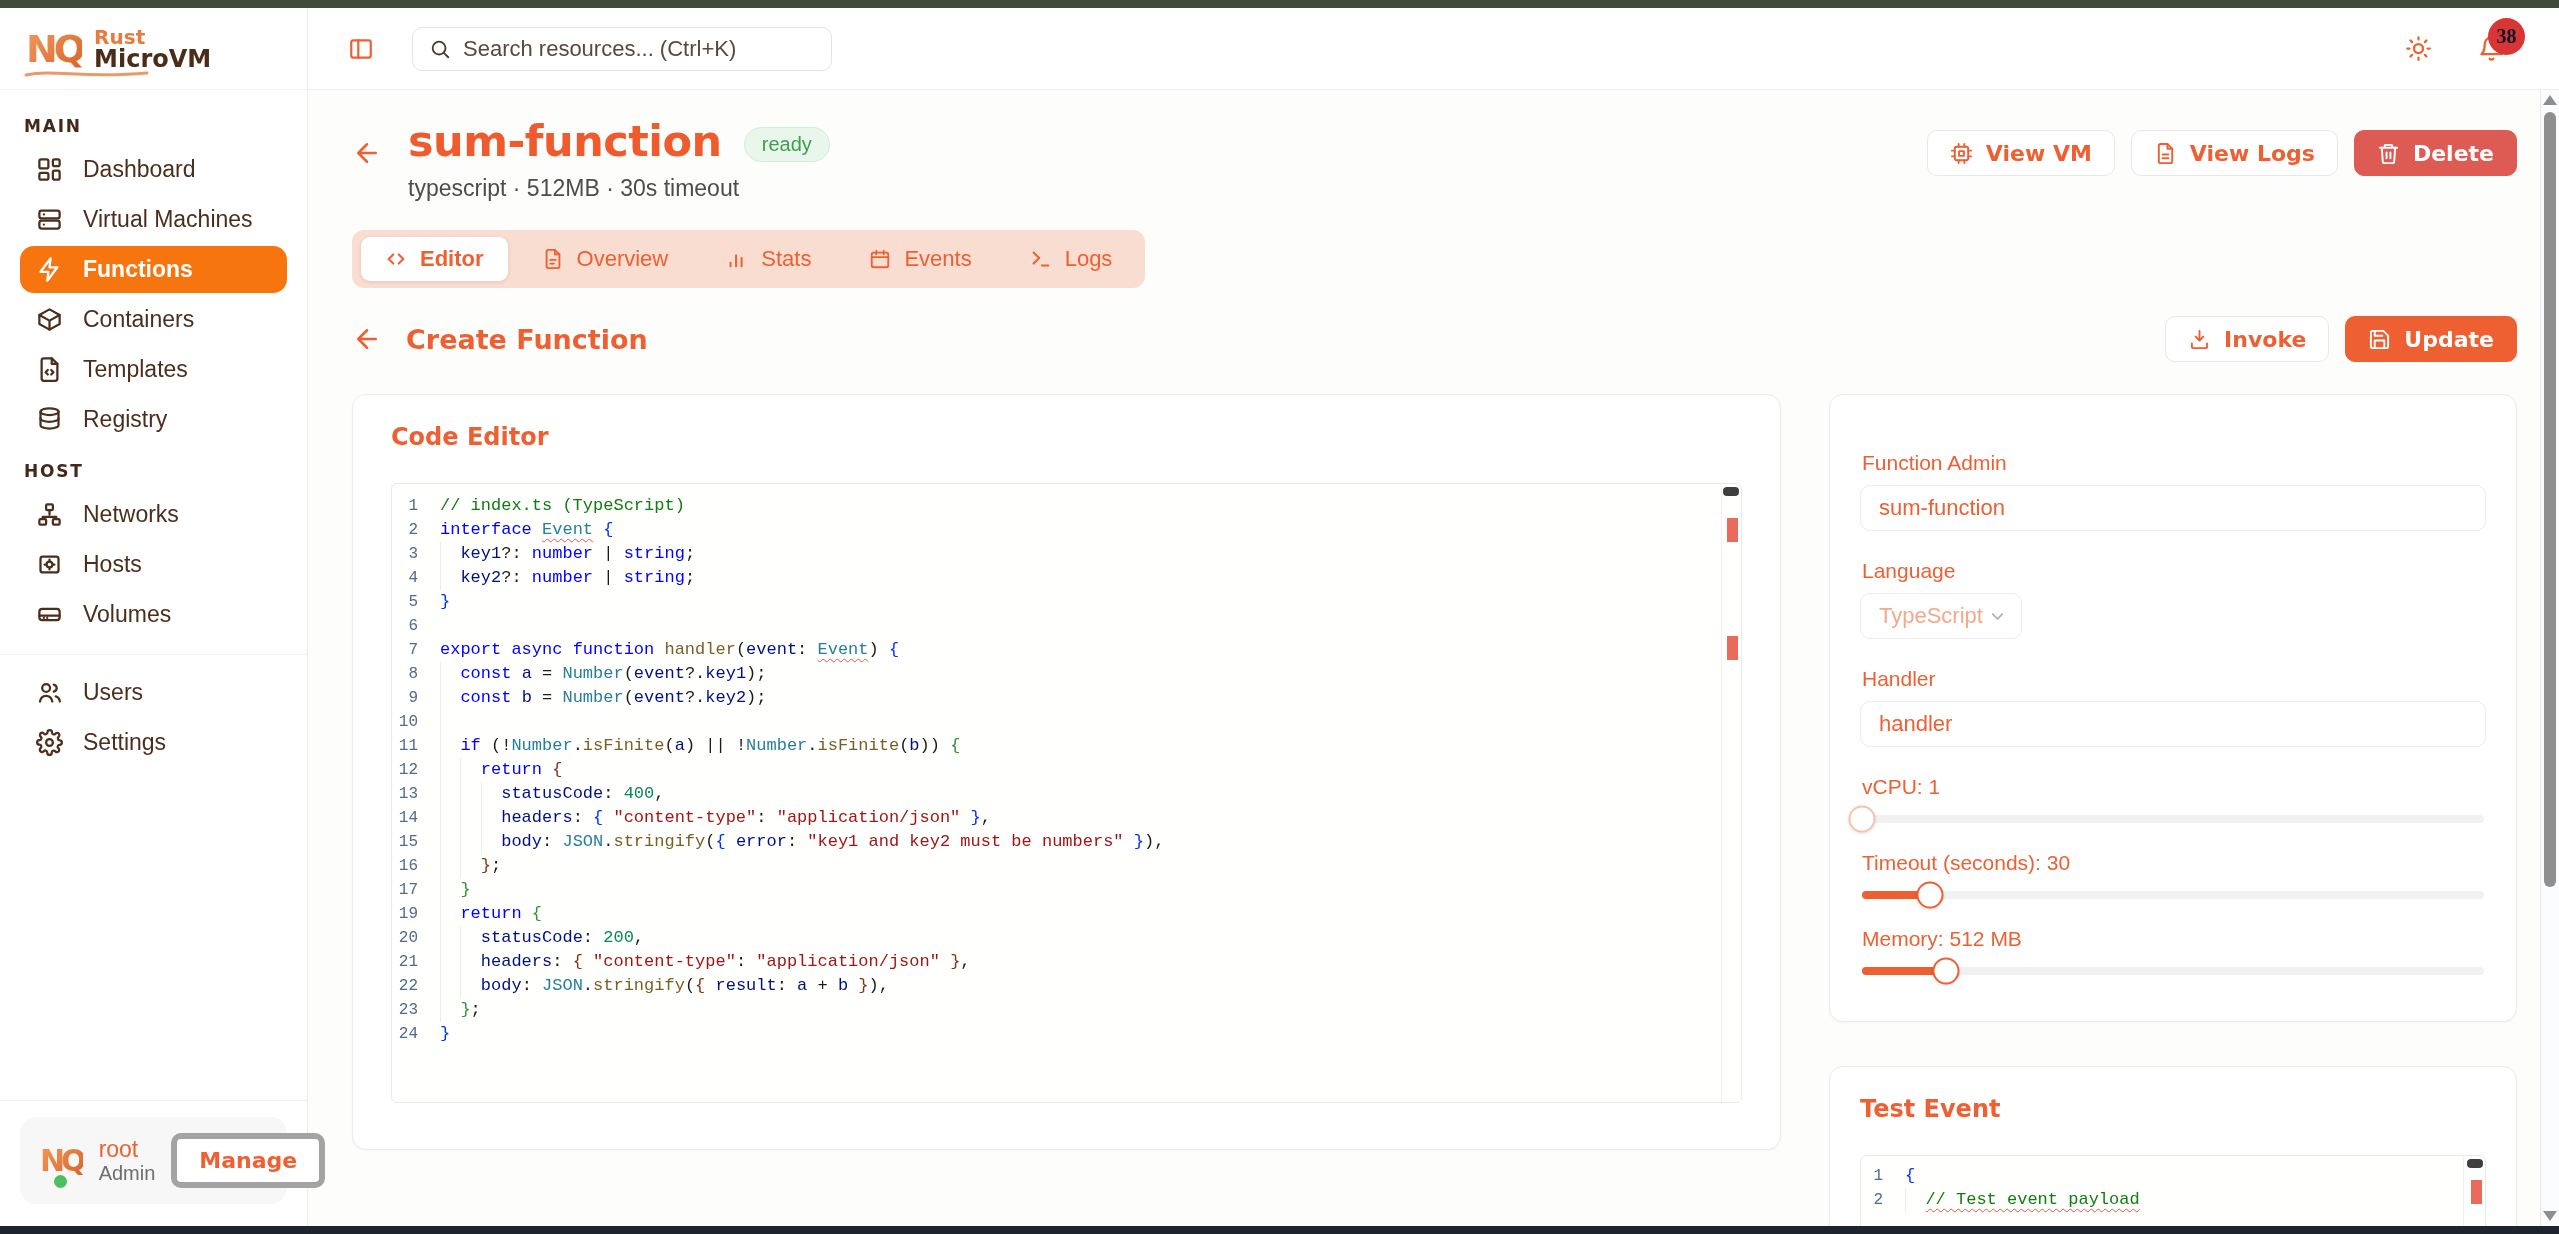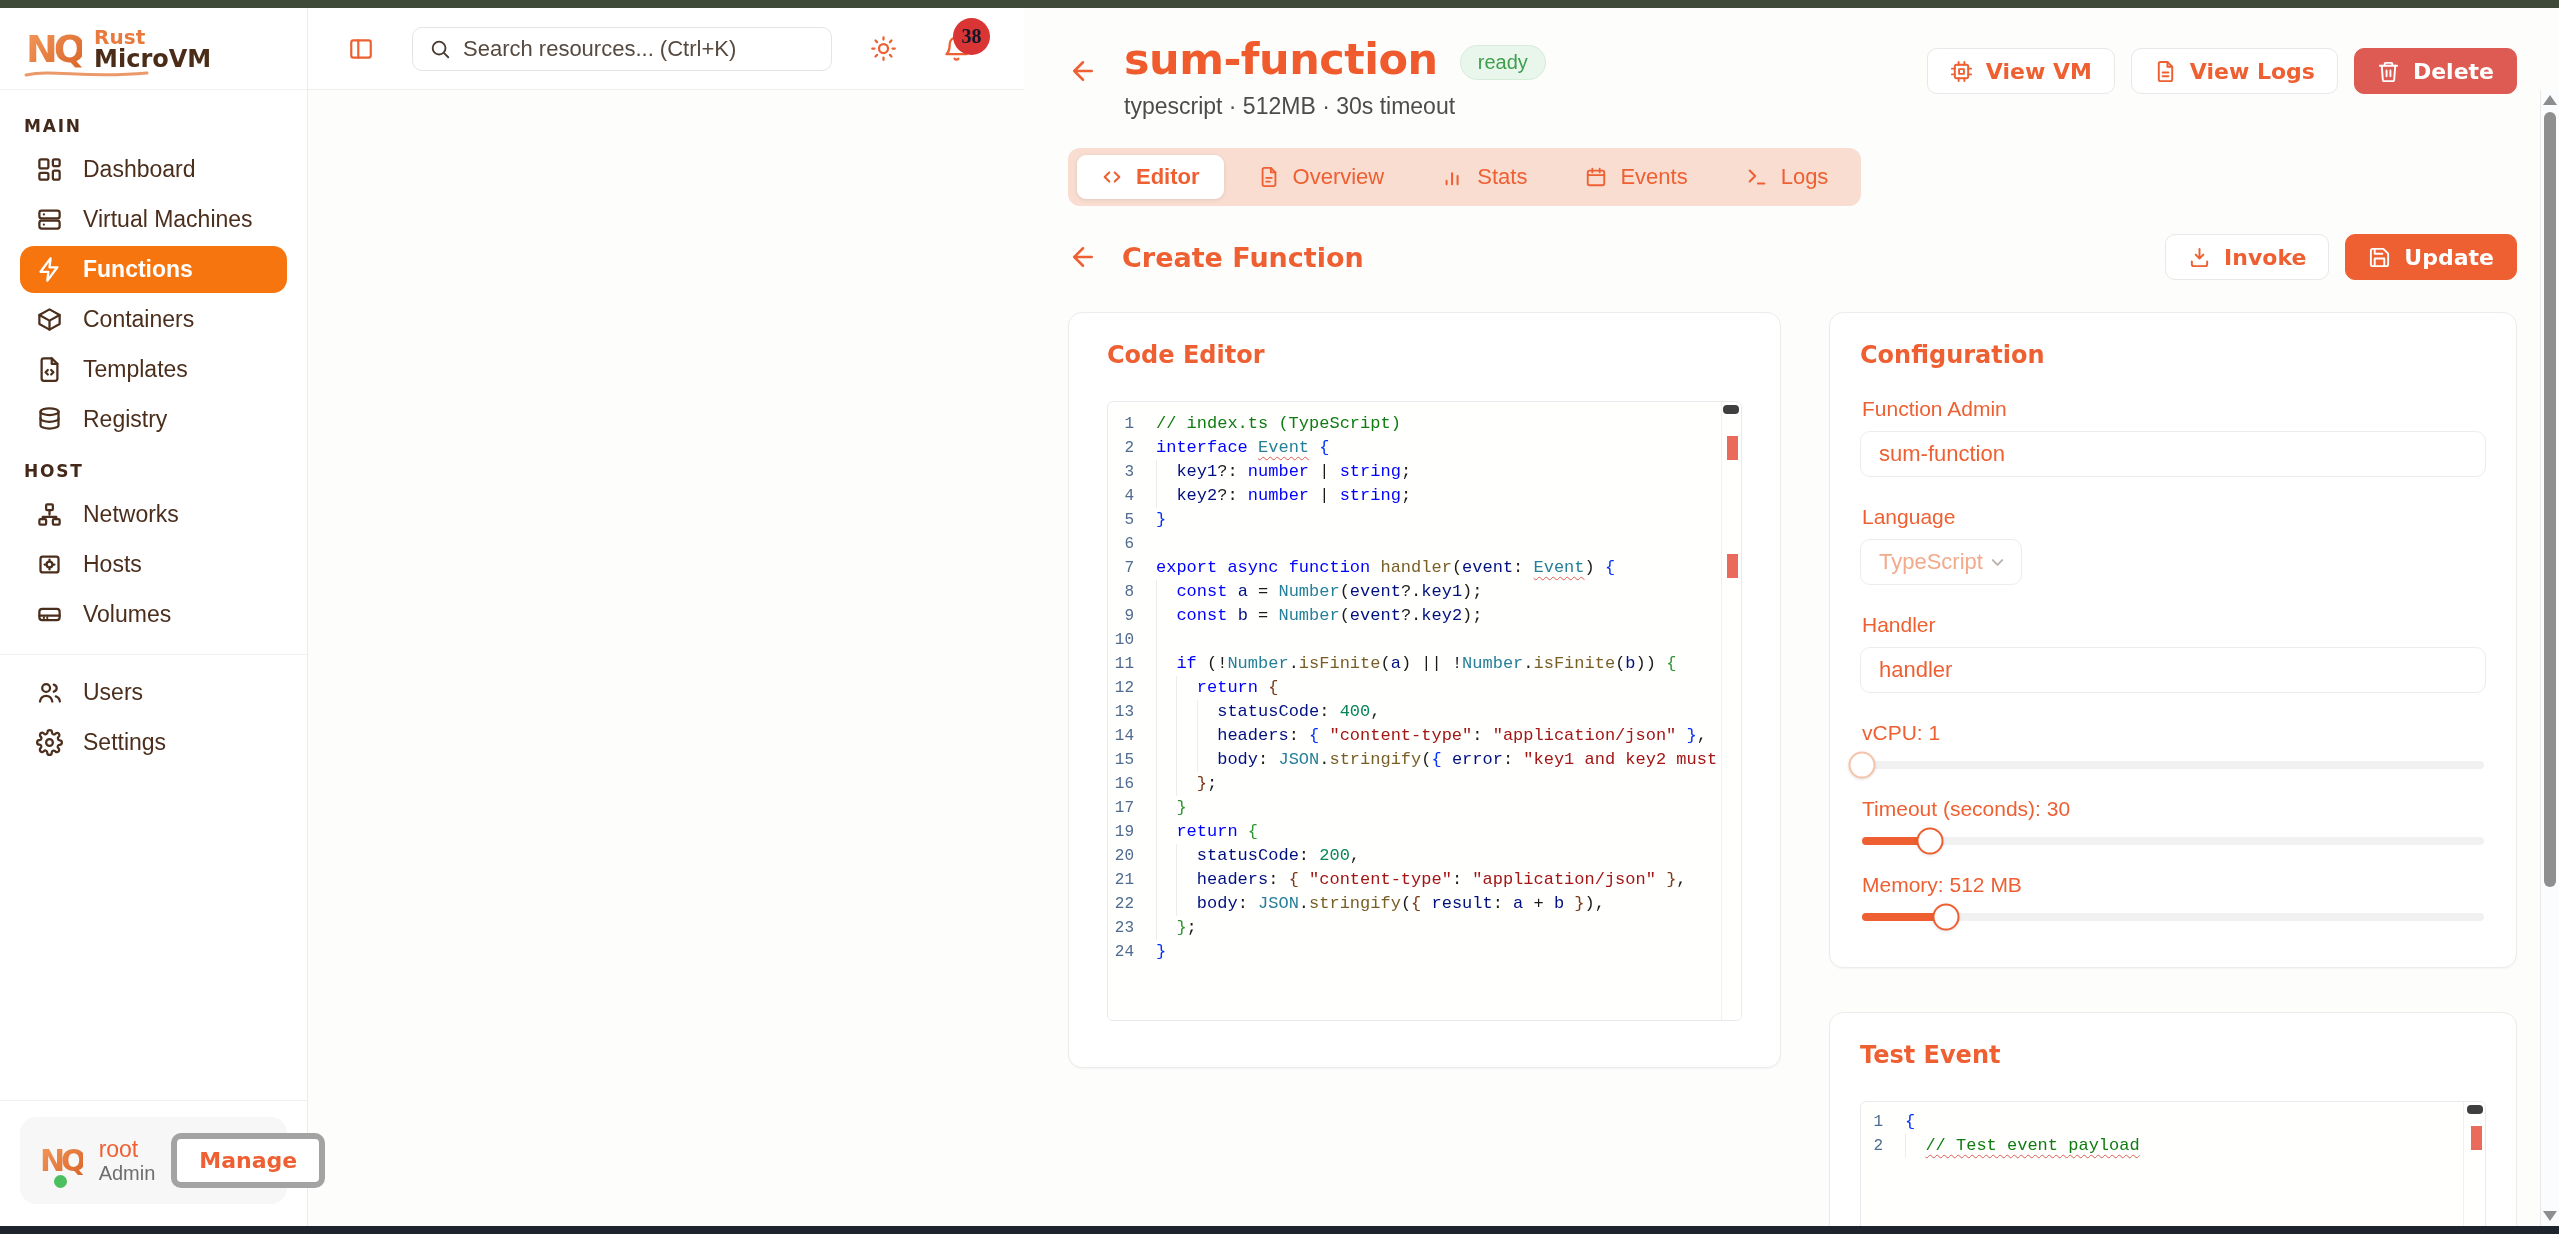--- a/index.html
+++ b/index.html
@@ -34,21 +34,21 @@
   .user-card { background:#f7f7f8; border-radius:16px; padding:16px 16px 16px 20px; display:flex; align-items:center; gap:16px; }
   .user-avatar { position:relative; }
   .user-avatar .logo-mark { font-size:30px; }
   .status-dot { position:absolute; left:12px; bottom:-12px; width:17px; height:17px; border-radius:50%; background:#4cc05e; border:2px solid #f7f7f8; }
   .user-meta { flex:1; line-height:1.15; }
   .user-name { color:var(--accent); font-size:23px; }
   .user-role { color:#6e6e6e; font-size:20px; }
   .manage-btn { background:#fff; border:6px solid #a3a3a3; border-radius:10px; color:var(--accent); font-size:22px; font-weight:600; padding:9px 22px; cursor:pointer; font-family:"DejaVu Sans",sans-serif; }
 
   
-  .main { flex:1; display:flex; flex-direction:row; min-width:0; }
+  .main { flex:1; display:flex; flex-direction:column; min-width:0; }
   .topnav { height:82px; flex:none; background:#fff; border-bottom:1px solid #eeeeee; display:flex; align-items:center; padding:0 40px; gap:38px; }
   .panel-toggle { color:var(--accent); width:26px; height:26px; cursor:pointer; }
   .search-box { width:420px; height:44px; border:1.5px solid #e4e4e4; border-radius:10px; display:flex; align-items:center; gap:12px; padding:0 16px; }
   .search-box .ic { width:22px; height:22px; color:#4a3a2e; flex:none; }
   .search-box input { border:none; outline:none; flex:1; font-size:22px; color:#4a3a2e; font-family:"Liberation Sans",sans-serif; background:transparent; }
   .search-box input::placeholder { color:#56493f; }
   .topnav-right { margin-left:auto; display:flex; align-items:center; gap:46px; padding-right:14px; }
   .icon-btn { width:27px; height:27px; color:var(--accent); cursor:pointer; position:relative; }
   .bell-wrap { position:relative; }
   .notif-badge { position:absolute; top:-17px; right:-20px; min-width:37px; height:37px; border-radius:50%; background:var(--badge); color:#0f172a; font-size:20px; font-weight:bold; display:flex; align-items:center; justify-content:center; font-family:Liberation Serif, serif; }
@@ -486,21 +486,20 @@
               <span class="vthumb"></span>
               <span class="mark" style="top:34px"></span>
               <span class="mark" style="top:152px"></span>
             </div>
           </div>
         </section>
 
         <div class="rightcol">
 
           <section class="card config-card">
-            <div class="card-title">Configuration</div>
 
             <div class="field-label">Function Admin</div>
             <input class="tinput" value="sum-function" style="">
 
             <div class="field-label">Language</div>
             <div class="tselect">
               <span>TypeScript</span>
               <svg class="ic" viewBox="0 0 24 24" fill="none" stroke="currentColor" stroke-width="2.4" stroke-linecap="round" stroke-linejoin="round">
                   <path d="M6 9l6 6 6-6"></path>
                 </svg>

